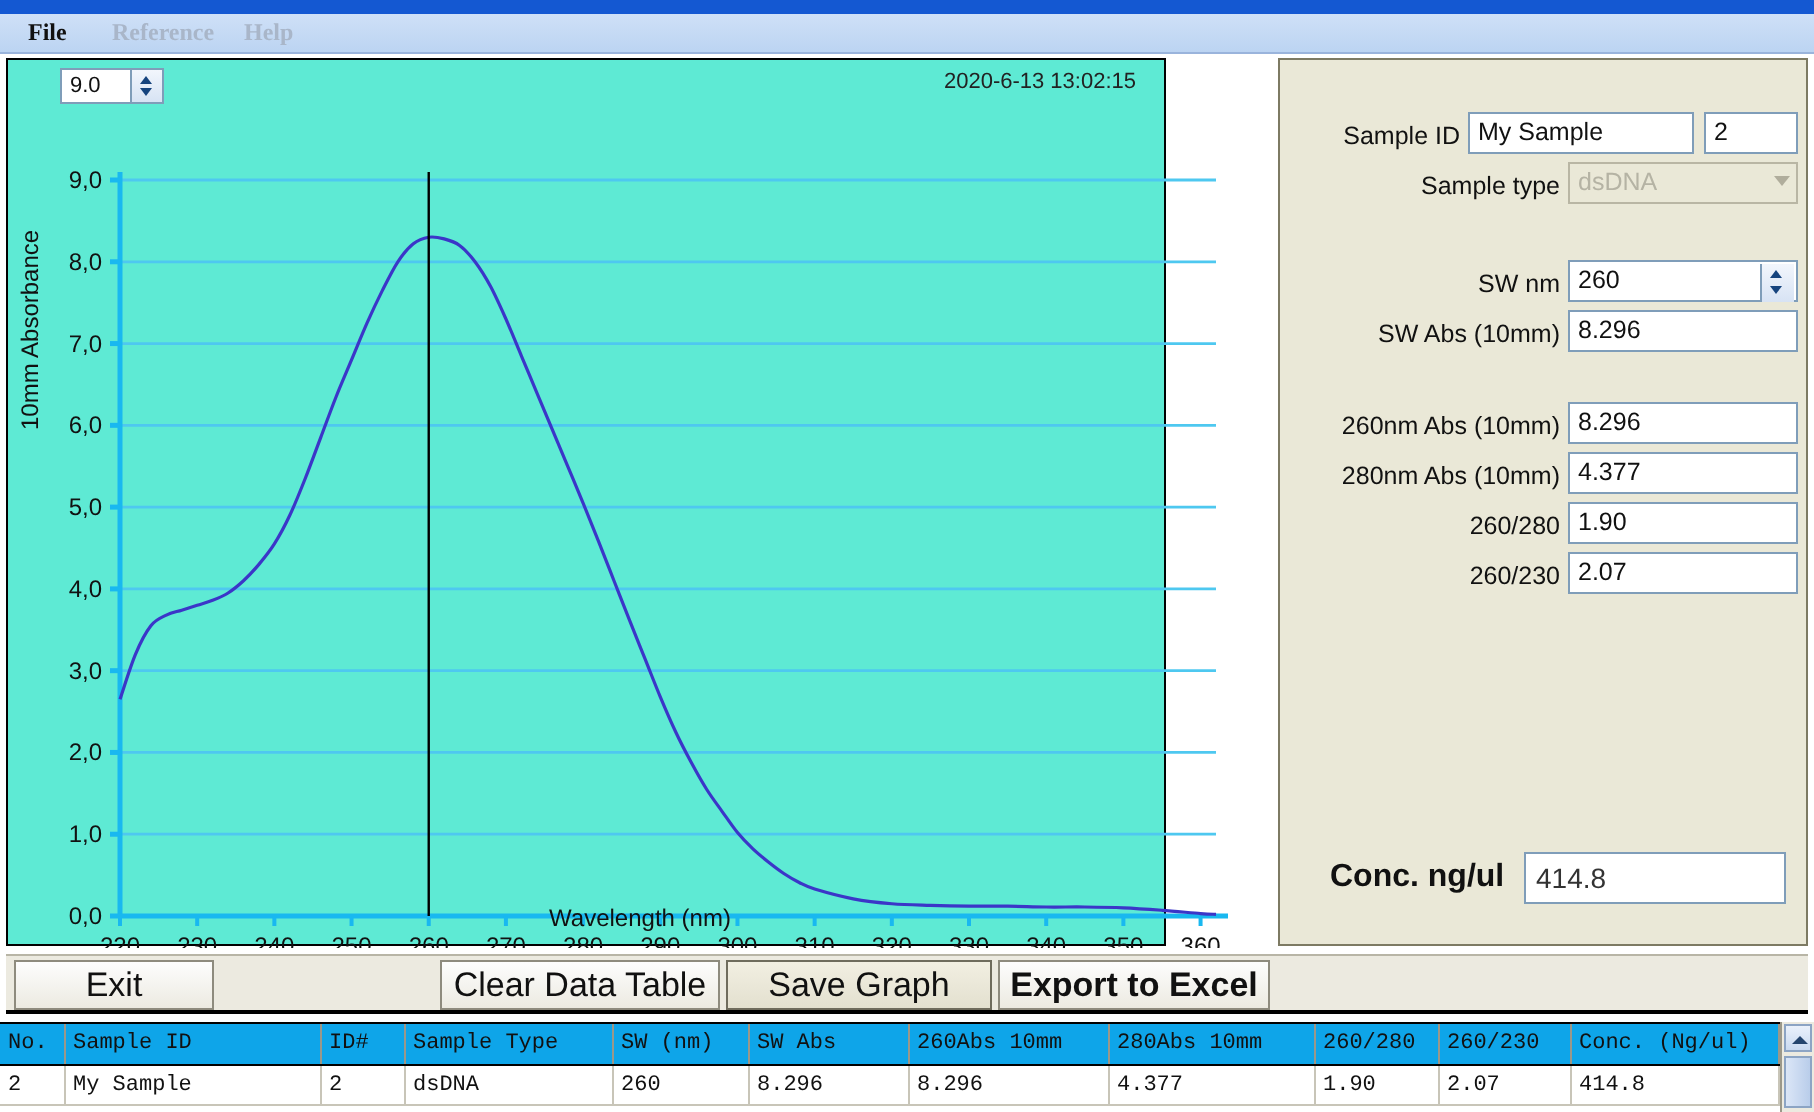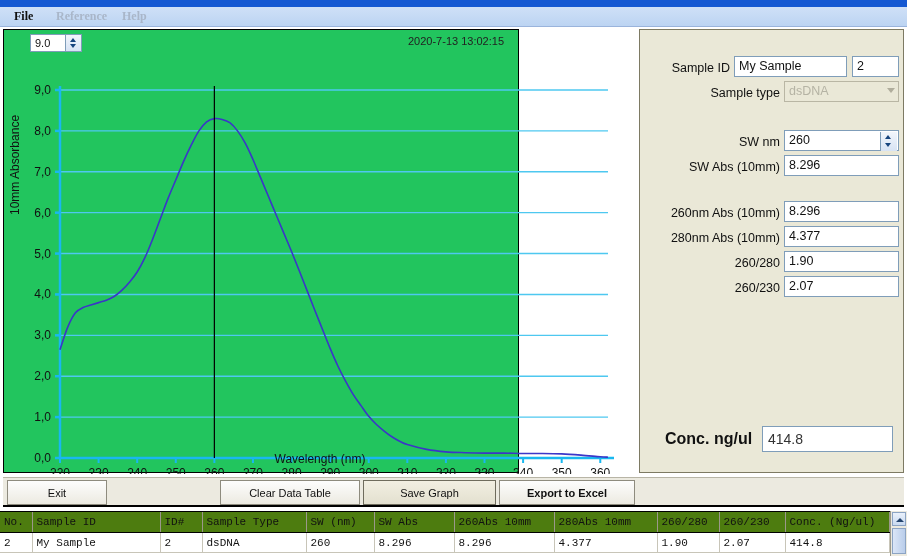--- a/index.html
+++ b/index.html
@@ -17,22 +17,22 @@
   .menubar{position:absolute;left:0;top:7px;width:907px;height:19px;
            background:linear-gradient(#cfe0f7,#bcd4f2);border-bottom:1px solid #9ab4dc;}
   .menubar .mi{position:absolute;top:2px;font-family:"Liberation Serif",serif;font-weight:bold;font-size:12px;}
   .mi.enabled{color:#111;}
   .mi.disabled{color:#a9b6c9;}
   #mi-file{left:14px;}
   #mi-ref{left:56px;}
   #mi-help{left:122px;}
 
   
-  .chartpanel{position:absolute;left:3px;top:29px;width:516px;height:444px;
-              background:#22c55e;border:1px solid #000;box-sizing:border-box;}
+  .chartpanel{position:absolute;left:3px;top:29px;width:580px;height:444px;
+              background:#5eead4;border:1px solid #000;box-sizing:border-box;}
   .spin{position:absolute;left:26px;top:4px;width:52px;height:18px;
         background:#fff;border:1px solid #7f9db9;box-sizing:border-box;}
   .spin .val{position:absolute;left:4px;top:2px;font-size:11px;color:#111;}
   .spin .btns{position:absolute;right:0;top:0;width:15px;height:16px;
         background:linear-gradient(#f2f6fc,#d7e3f4);border-left:1px solid #7f9db9;}
   .spin .up,.spin .dn{position:absolute;left:4px;width:0;height:0;border-left:3px solid transparent;border-right:3px solid transparent;}
   .spin .up{top:3px;border-bottom:4px solid #16447e;}
   .spin .dn{top:9px;border-top:4px solid #16447e;}
   .stamp{position:absolute;right:14px;top:5px;font-size:11px;color:#222;}
 
@@ -56,30 +56,30 @@
   .spin2 .up{top:3px;border-bottom:4px solid #16447e;}
   .spin2 .dn{top:11px;border-top:4px solid #16447e;}
   .conclbl{position:absolute;left:25px;top:400px;font-size:16px;font-weight:bold;color:#111;}
   .concbox{position:absolute;left:122px;top:396px;width:131px;height:26px;background:#fff;
      border:1px solid #7f9db9;box-sizing:border-box;font-size:14px;color:#333;padding-left:5px;line-height:24px;}
 
   
   .btnbar{position:absolute;left:3px;top:477px;width:901px;height:30px;
           background:#eceae0;border-top:1px solid #b8b5a6;border-bottom:2px solid #000;box-sizing:border-box;}
   .btn{position:absolute;top:2px;height:25px;background:linear-gradient(#fdfdfd,#eceae1);
-       border:1px solid #8e8b7e;box-sizing:border-box;font-size:11px;color:#111;
+       border:1px solid #8e8b7e;box-sizing:border-box;font-size:17px;color:#111;
        display:flex;align-items:center;justify-content:center;}
   .btn.hot{background:linear-gradient(#f2efe2,#e3e0cf);border:1px solid #6f6c5d;}
 
   
   .tablewrap{position:absolute;left:0;top:511px;width:907px;height:45px;background:#fff;
      border-top:1px solid #000;box-sizing:border-box;overflow:hidden;}
   table.grid{border-collapse:collapse;width:889px;table-layout:fixed;
      font-family:"Liberation Mono", monospace;font-size:11px;}
-  table.grid th{background:#4d7c0f;border-right:1px solid #9b988a;border-bottom:1px solid #000;
+  table.grid th{background:#0ea5e9;border-right:1px solid #9b988a;border-bottom:1px solid #000;
      height:18px;text-align:left;padding-left:4px;font-weight:normal;color:#111;}
   table.grid td{border-right:1px solid #c8c5b8;border-bottom:1px solid #c8c5b8;
      height:17px;padding-left:4px;color:#111;background:#fff;}
   .vscroll{position:absolute;right:0;top:511px;width:17px;height:45px;
      background:#eceae0;border-left:1px solid #9b988a;box-sizing:border-box;}
   .vscroll .arrow{position:absolute;left:1px;top:1px;width:14px;height:14px;
      background:linear-gradient(#eaf1fb,#c9daf1);border:1px solid #8ca4c4;box-sizing:border-box;}
   .vscroll .arrow .tri{position:absolute;left:3px;top:5px;width:0;height:0;
      border-left:4px solid transparent;border-right:4px solid transparent;border-bottom:4px solid #24456e;}
   .vscroll .thumb{position:absolute;left:1px;top:17px;width:14px;height:26px;
@@ -101,21 +101,21 @@
   <div class="chartpanel">
 
     <div class="spin">
       <div class="val">9.0</div>
       <div class="btns">
         <div class="up"></div>
         <div class="dn"></div>
       </div>
     </div>
 
-    <div class="stamp">2020-7-13 13:02:15</div>
+    <div class="stamp">2020-6-13 13:02:15</div>
 
     <svg class="plotsvg" id="plot" width="632" height="444">
         <line x1="56" y1="387.1111111111111" x2="604" y2="387.1111111111111" stroke="#4ec8f0" stroke-width="1.4"></line>
         <line x1="56" y1="346.22222222222223" x2="604" y2="346.22222222222223" stroke="#4ec8f0" stroke-width="1.4"></line>
         <line x1="56" y1="305.33333333333337" x2="604" y2="305.33333333333337" stroke="#4ec8f0" stroke-width="1.4"></line>
         <line x1="56" y1="264.44444444444446" x2="604" y2="264.44444444444446" stroke="#4ec8f0" stroke-width="1.4"></line>
         <line x1="56" y1="223.55555555555554" x2="604" y2="223.55555555555554" stroke="#4ec8f0" stroke-width="1.4"></line>
         <line x1="56" y1="182.66666666666669" x2="604" y2="182.66666666666669" stroke="#4ec8f0" stroke-width="1.4"></line>
         <line x1="56" y1="141.77777777777777" x2="604" y2="141.77777777777777" stroke="#4ec8f0" stroke-width="1.4"></line>
         <line x1="56" y1="100.88888888888891" x2="604" y2="100.88888888888891" stroke="#4ec8f0" stroke-width="1.4"></line>

